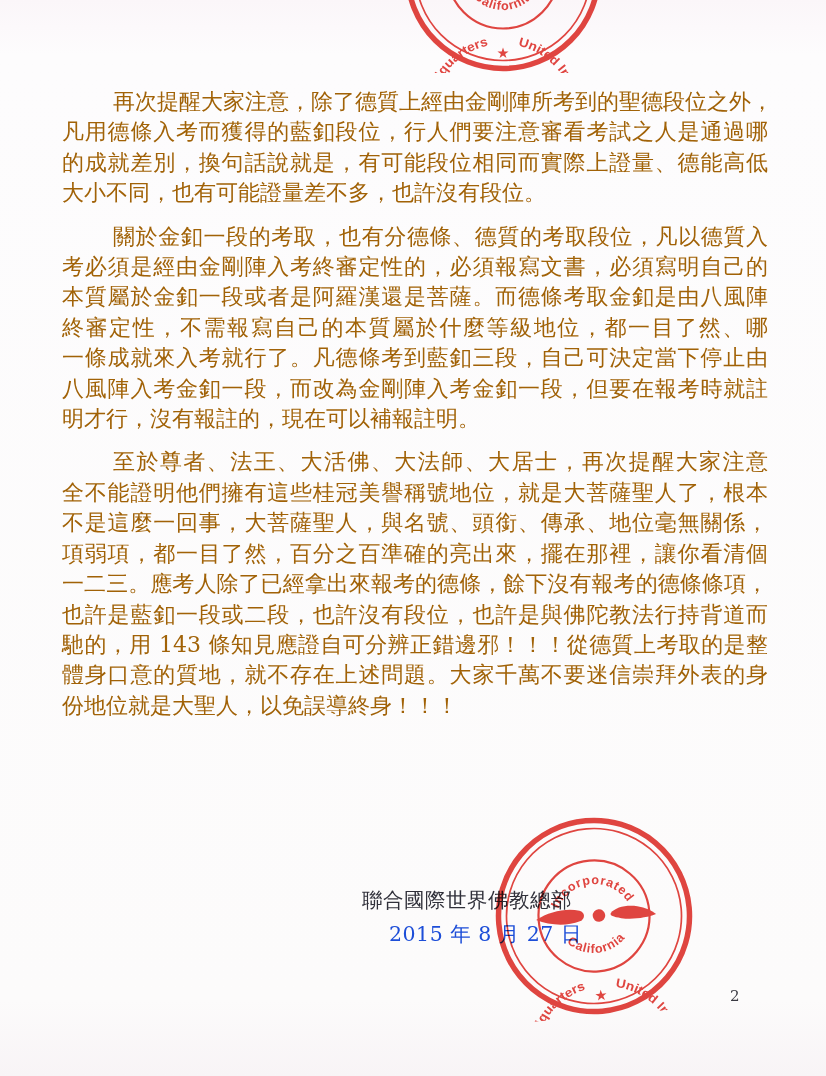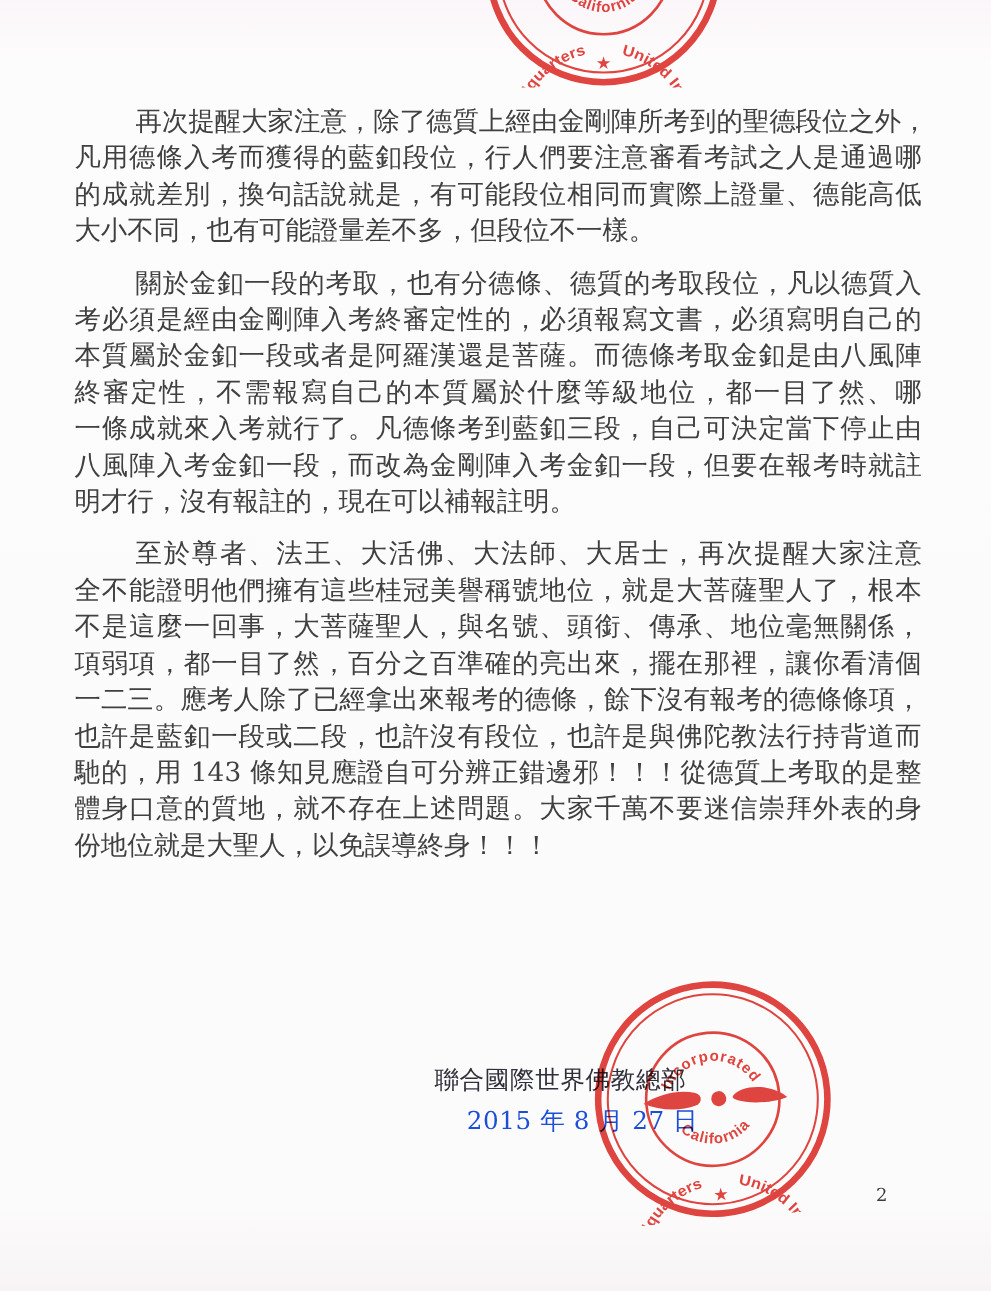--- a/index.html
+++ b/index.html
@@ -33,26 +33,26 @@
     position: absolute; width: 200px; height: 200px;
     mix-blend-mode: multiply; opacity: 0.93;
   }
   .stamp svg { display: block; width: 200px; height: 200px; }
   .stamp-top { left: 403px; top: -127px; }
   .stamp-bottom { left: 494px; top: 816px; transform: rotate(-5deg); }
 </style>
 </head>
 <body>
 
-<div id="doc-body" class="doc-body" style="color: #404040;">
+<div id="doc-body" class="doc-body" style="color: #a16207;">
     <div class="para">
       <div class="line first fill">再次提醒大家注意，除了德質上經由金剛陣所考到的聖德段位之外，</div>
       <div class="line fill">凡用德條入考而獲得的藍釦段位，行人們要注意審看考試之人是通過哪</div>
       <div class="line fill">的成就差別，換句話說就是，有可能段位相同而實際上證量、德能高低</div>
-      <div class="line">大小不同，也有可能證量差不多，但段位不一樣。</div>
+      <div class="line">大小不同，也有可能證量差不多，也許沒有段位。</div>
     </div>
     <div class="para">
       <div class="line first fill">關於金釦一段的考取，也有分德條、德質的考取段位，凡以德質入</div>
       <div class="line fill">考必須是經由金剛陣入考終審定性的，必須報寫文書，必須寫明自己的</div>
       <div class="line fill">本質屬於金釦一段或者是阿羅漢還是菩薩。而德條考取金釦是由八風陣</div>
       <div class="line fill">終審定性，不需報寫自己的本質屬於什麼等級地位，都一目了然、哪</div>
       <div class="line fill">一條成就來入考就行了。凡德條考到藍釦三段，自己可決定當下停止由</div>
       <div class="line fill">八風陣入考金釦一段，而改為金剛陣入考金釦一段，但要在報考時就註</div>
       <div class="line">明才行，沒有報註的，現在可以補報註明。</div>
     </div>

